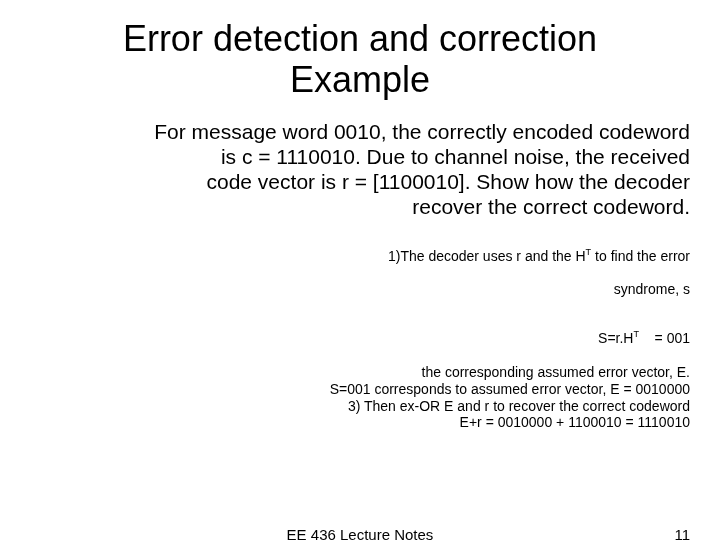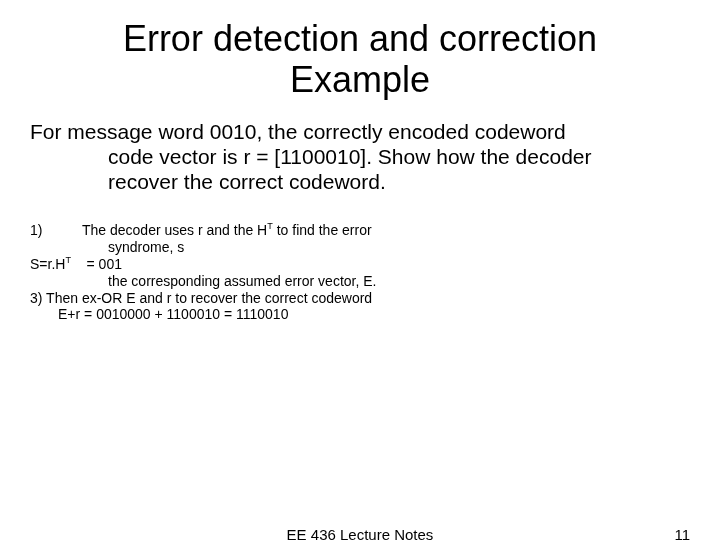--- a/index.html
+++ b/index.html
@@ -1,18 +1,19 @@
 <!DOCTYPE html>
 <html><head>
   <meta charset="utf-8">
   <style>
     * {
       margin: 0;
       padding: 0;
       box-sizing: border-box;
+      text-align: right;
     }
     body {
       width: 720px;
       height: 540px;
       background: #ffffff;
       font-family: Arial, Helvetica, sans-serif;
       color: #000000;
       position: relative;
       padding: 18px 30px 0 30px;
     }
@@ -32,20 +33,21 @@
       padding-left: 78px;
       display: block;
     }
     .steps {
       font-size: 14px;
       line-height: 1.2;
     }
     .steps .indent {
       padding-left: 78px;
       display: block;
+      margin-top: 17px;
     }
     .steps .indent-sm {
       padding-left: 28px;
       display: block;
     }
     .step1-line {
       display: block;
     }
     .step1-num {
       display: inline-block;
@@ -77,31 +79,33 @@
 </head>
 <body>
 
 <h1 class="title">
   <span>Error detection and correction</span><br>
   <span>Example</span>
 </h1>
 
 <div class="problem">
   <span>For message word 0010, the correctly encoded codeword</span>
+  <span class="indent">is c = 1110010. Due to channel noise, the received</span>
   <span class="indent">code vector is r = [1100010]. Show how the decoder</span>
   <span class="indent">recover the correct codeword.</span>
 </div>
 
 <div class="steps">
   <span class="step1-line">
     <span class="step1-num">1)</span><span>The decoder uses r and the H</span><sup>T</sup><span> to find the error</span>
   </span>
   <span class="indent">syndrome, s</span>
-  <span style="display:block; white-space: pre;"><span>S=r.H</span><sup>T</sup><span>    = 001</span></span>
+  <span style="display:block; white-space: pre; margin-top: 32px;"><span>S=r.H</span><sup>T</sup><span>    = 001</span></span>
   <span class="indent">the corresponding assumed error vector, E.</span>
+  <span style="display:block;">S=001 corresponds to assumed error vector, E = 0010000</span>
   <span style="display:block;">3) Then ex-OR E and r to recover the correct codeword</span>
   <span class="indent-sm">E+r = 0010000 + 1100010 = 1110010</span>
 </div>
 
 <div class="footer">
   <span class="footer-center">EE 436 Lecture Notes</span>
   <span class="footer-right">11</span>
 </div>
 
 </body></html>

